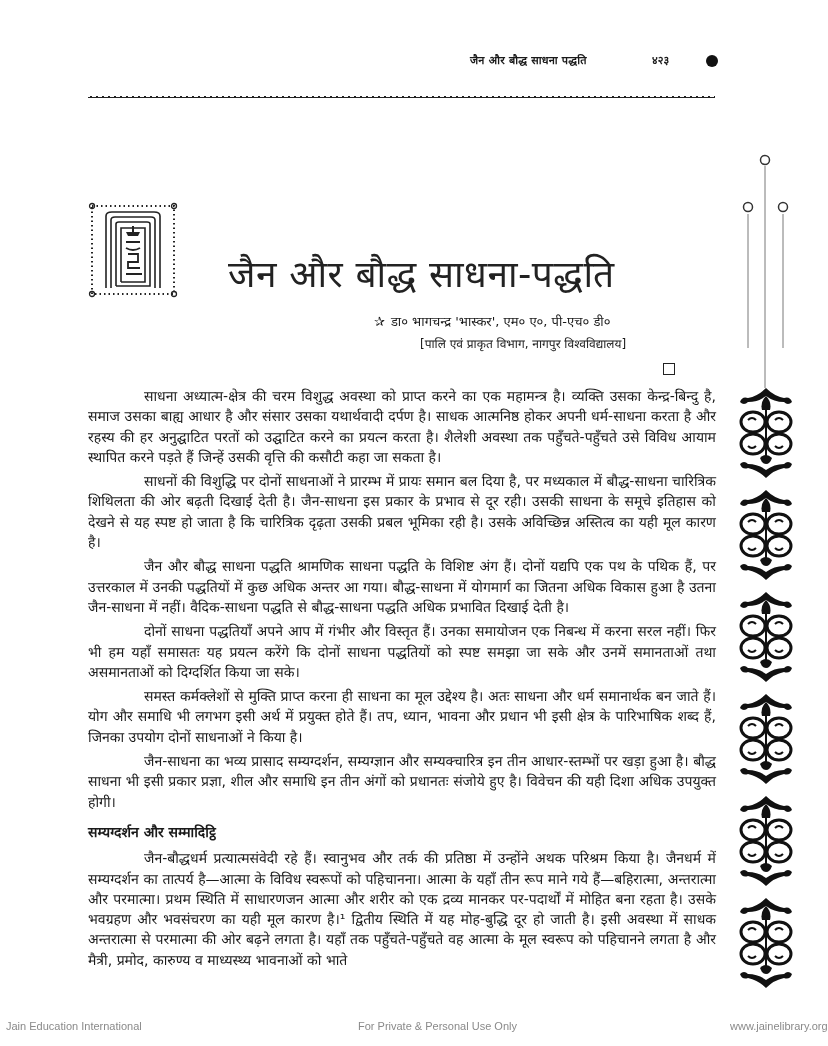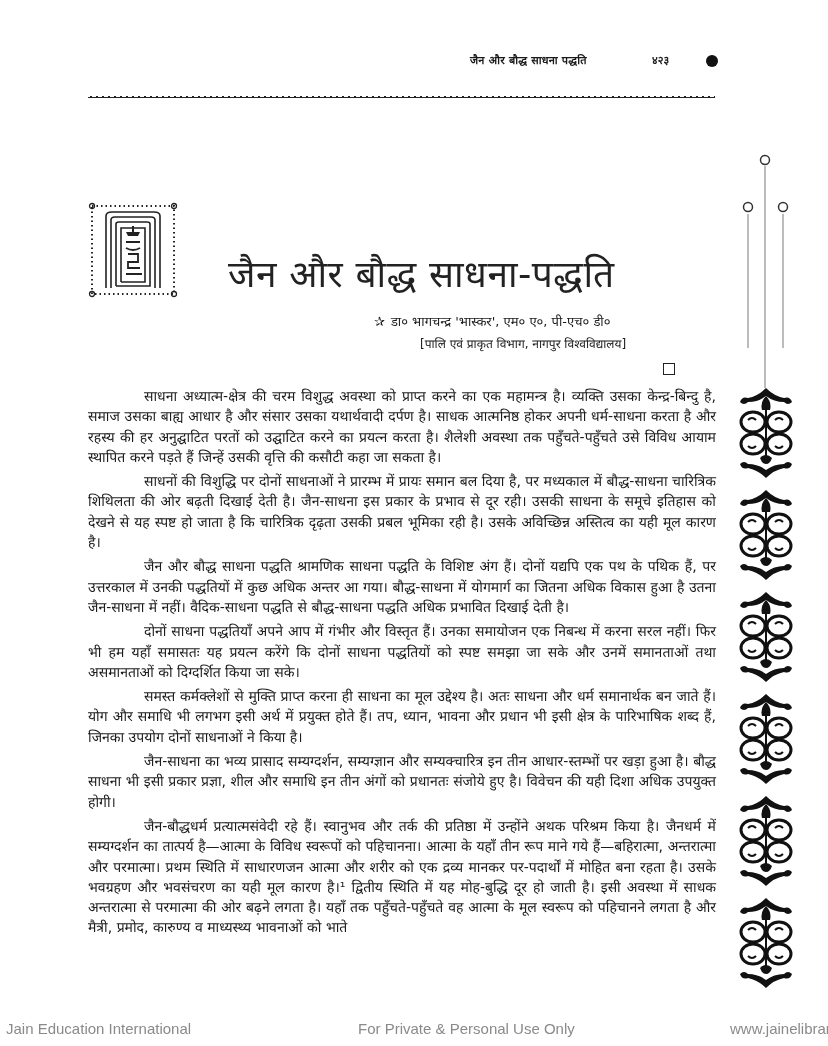--- a/index.html
+++ b/index.html
@@ -18,21 +18,21 @@
   .author { position:absolute; top:312px; left:374px; font-size:13px; }
   .author .star { font-weight:bold; margin-right:6px; }
   .author .name { font-weight:normal; }
   .affil { position:absolute; top:335px; left:420px; font-size:12px; }
   .checkbox { position:absolute; top:363px; left:663px; width:10px; height:10px; border:1.3px solid #222; }
   .body-text { position:absolute; left:88px; width:628px; font-size:14px; line-height:20.3px;
                text-align:justify; }
   .body-text p { margin:0 0 4px 0; text-indent:56px; }
   .section-heading { font-weight:bold; text-indent:0 !important; margin:10px 0 6px 0 !important; }
   .ornament-col { position:absolute; left:736px; top:148px; width:80px; height:860px; }
-  .footer { position:absolute; top:1020px; font-family:"Liberation Sans", sans-serif; font-size:15px; color:#8a8a8a; }
+  .footer { position:absolute; top:1020px; font-family:"Liberation Sans", sans-serif; font-size:11px; color:#8a8a8a; }
 </style>
 </head>
 <body>
 
 <div class="running-head">जैन और बौद्ध साधना पद्धति</div>
 <div class="page-number">४२३</div>
 <div class="bullet-dot"></div>
 <div class="rule"></div>
 
 <div class="emblem">
@@ -66,20 +66,21 @@
 <div class="affil">[पालि एवं प्राकृत विभाग, नागपुर विश्वविद्यालय]</div>
 <div class="checkbox"></div>
 
 <div class="body-text" style="top:386px;">
   <p>साधना अध्यात्म-क्षेत्र की चरम विशुद्ध अवस्था को प्राप्त करने का एक महामन्त्र है। व्यक्ति उसका केन्द्र-बिन्दु है, समाज उसका बाह्य आधार है और संसार उसका यथार्थवादी दर्पण है। साधक आत्मनिष्ठ होकर अपनी धर्म-साधना करता है और रहस्य की हर अनुद्घाटित परतों को उद्घाटित करने का प्रयत्न करता है। शैलेशी अवस्था तक पहुँचते-पहुँचते उसे विविध आयाम स्थापित करने पड़ते हैं जिन्हें उसकी वृत्ति की कसौटी कहा जा सकता है।</p>
   <p>साधनों की विशुद्धि पर दोनों साधनाओं ने प्रारम्भ में प्रायः समान बल दिया है, पर मध्यकाल में बौद्ध-साधना चारित्रिक शिथिलता की ओर बढ़ती दिखाई देती है। जैन-साधना इस प्रकार के प्रभाव से दूर रही। उसकी साधना के समूचे इतिहास को देखने से यह स्पष्ट हो जाता है कि चारित्रिक दृढ़ता उसकी प्रबल भूमिका रही है। उसके अविच्छिन्न अस्तित्व का यही मूल कारण है।</p>
   <p>जैन और बौद्ध साधना पद्धति श्रामणिक साधना पद्धति के विशिष्ट अंग हैं। दोनों यद्यपि एक पथ के पथिक हैं, पर उत्तरकाल में उनकी पद्धतियों में कुछ अधिक अन्तर आ गया। बौद्ध-साधना में योगमार्ग का जितना अधिक विकास हुआ है उतना जैन-साधना में नहीं। वैदिक-साधना पद्धति से बौद्ध-साधना पद्धति अधिक प्रभावित दिखाई देती है।</p>
   <p>दोनों साधना पद्धतियाँ अपने आप में गंभीर और विस्तृत हैं। उनका समायोजन एक निबन्ध में करना सरल नहीं। फिर भी हम यहाँ समासतः यह प्रयत्न करेंगे कि दोनों साधना पद्धतियों को स्पष्ट समझा जा सके और उनमें समानताओं तथा असमानताओं को दिग्दर्शित किया जा सके।</p>
   <p>समस्त कर्मक्लेशों से मुक्ति प्राप्त करना ही साधना का मूल उद्देश्य है। अतः साधना और धर्म समानार्थक बन जाते हैं। योग और समाधि भी लगभग इसी अर्थ में प्रयुक्त होते हैं। तप, ध्यान, भावना और प्रधान भी इसी क्षेत्र के पारिभाषिक शब्द हैं, जिनका उपयोग दोनों साधनाओं ने किया है।</p>
   <p>जैन-साधना का भव्य प्रासाद सम्यग्दर्शन, सम्यग्ज्ञान और सम्यक्चारित्र इन तीन आधार-स्तम्भों पर खड़ा हुआ है। बौद्ध साधना भी इसी प्रकार प्रज्ञा, शील और समाधि इन तीन अंगों को प्रधानतः संजोये हुए है। विवेचन की यही दिशा अधिक उपयुक्त होगी।</p>
+  <p class="section-heading">सम्यग्दर्शन और सम्मादिट्ठि</p>
   <p>जैन-बौद्धधर्म प्रत्यात्मसंवेदी रहे हैं। स्वानुभव और तर्क की प्रतिष्ठा में उन्होंने अथक परिश्रम किया है। जैनधर्म में सम्यग्दर्शन का तात्पर्य है—आत्मा के विविध स्वरूपों को पहिचानना। आत्मा के यहाँ तीन रूप माने गये हैं—बहिरात्मा, अन्तरात्मा और परमात्मा। प्रथम स्थिति में साधारणजन आत्मा और शरीर को एक द्रव्य मानकर पर-पदार्थों में मोहित बना रहता है। उसके भवग्रहण और भवसंचरण का यही मूल कारण है।¹ द्वितीय स्थिति में यह मोह-बुद्धि दूर हो जाती है। इसी अवस्था में साधक अन्तरात्मा से परमात्मा की ओर बढ़ने लगता है। यहाँ तक पहुँचते-पहुँचते वह आत्मा के मूल स्वरूप को पहिचानने लगता है और मैत्री, प्रमोद, कारुण्य व माध्यस्थ्य भावनाओं को भाते</p>
 </div>
 
 <div class="ornament-col">
   <svg width="80" height="860" viewBox="0 0 80 860">
     <g fill="none" stroke="#333" stroke-width="1.5">
       <circle cx="29" cy="12" r="4.5"></circle>
       <circle cx="12" cy="59" r="4.5"></circle>
       <circle cx="47" cy="59" r="4.5"></circle>
     </g>

